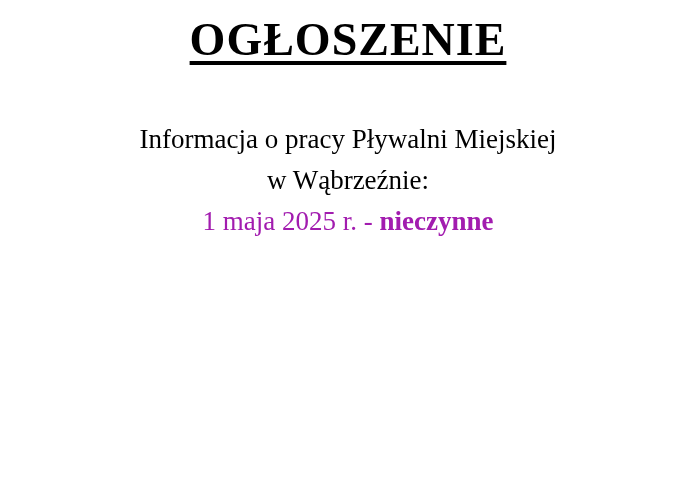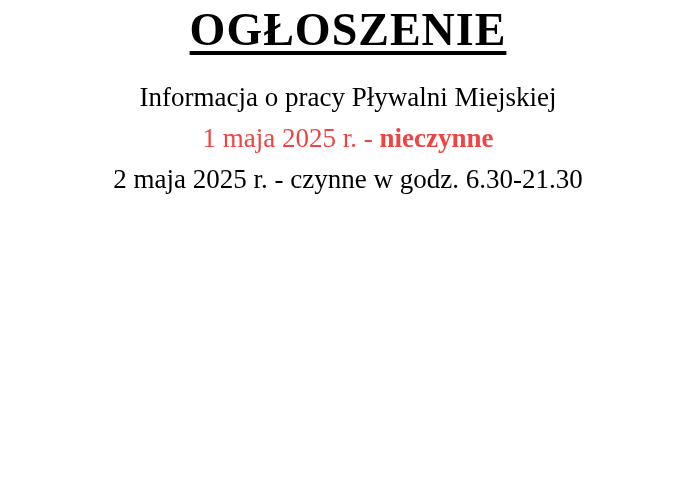--- a/index.html
+++ b/index.html
@@ -24,58 +24,56 @@
   }
   .title {
     text-align: center;
     font-size: 46px;
     font-weight: bold;
     letter-spacing: 1px;
     text-decoration: underline;
     text-decoration-thickness: 4px;
     text-underline-offset: 6px;
     margin: 0;
-    padding-top: 4px;
+    padding-top: 14px;
     line-height: 1.15;
   }
   .body-block {
-    margin-top: 20px;
+    margin-top: 52px;
     text-align: center;
   }
   .line {
     font-size: 27px;
     line-height: 1.52;
     margin: 0;
     white-space: nowrap;
   }
   .line.red {
-    color: #ef4444;
+    color: #a21caf;
   }
   .line.black {
     color: #000000;
   }
   .bold {
     font-weight: bold;
   }
 </style>
 </head>
 <body>
 
 <div class="page">
 
   <h1 class="title">OGŁOSZENIE</h1>
 
   <div class="body-block">
 
     <p class="line black">Informacja o pracy Pływalni Miejskiej</p>
+    <p class="line black">w Wąbrzeźnie:</p>
 
     <p class="line red">
       <span>1 maja 2025 r. - </span><span class="bold">nieczynne</span><span></span>
     </p>
 
-    <p class="line black">
-      <span>2 maja 2025 r. - czynne w godz. 6.30-21.30</span><span class="bold"></span><span></span>
-    </p>
 
 
 
   </div>
 </div>
 
 </body></html>

